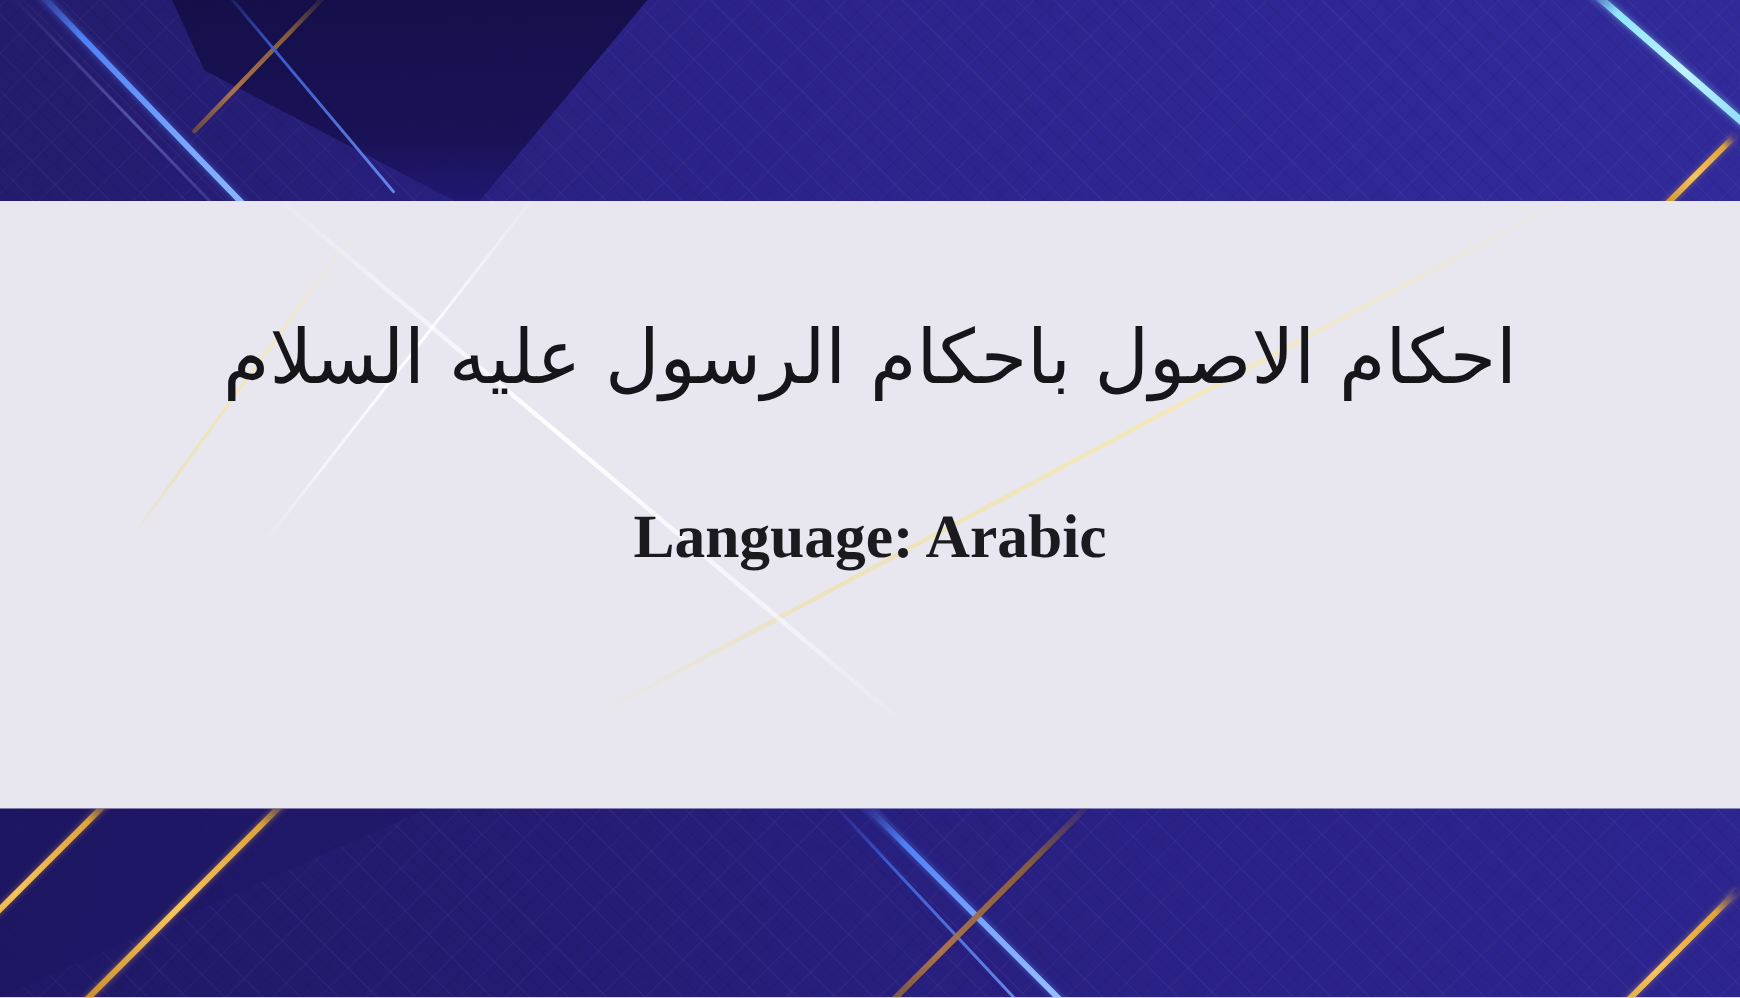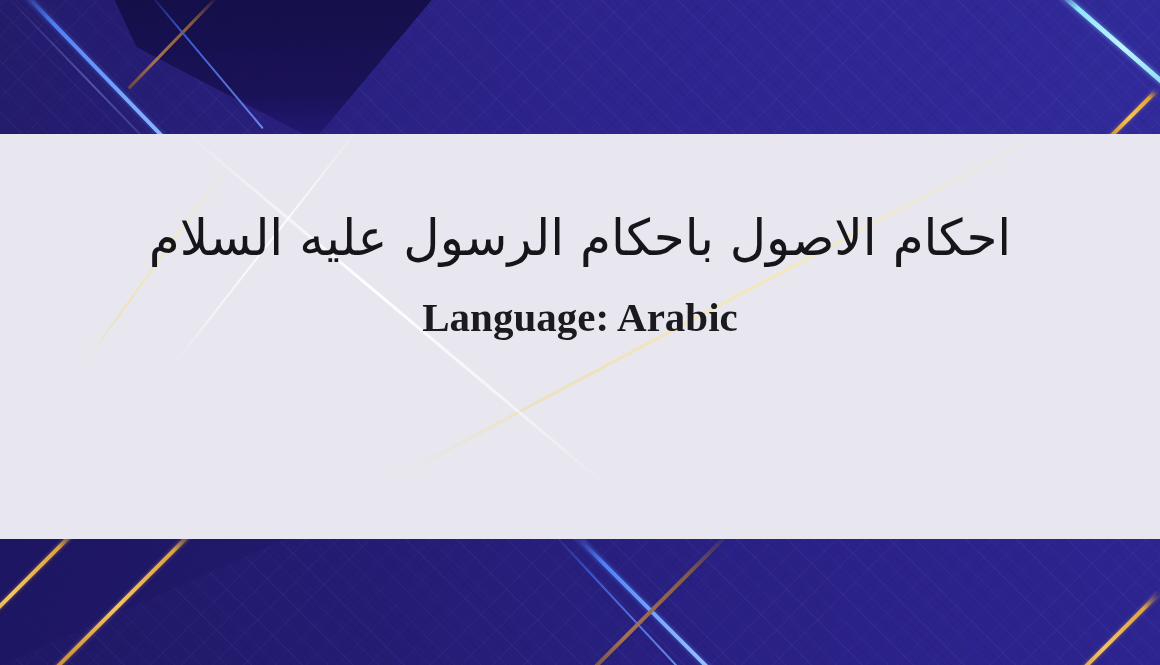--- a/index.html
+++ b/index.html
@@ -141,21 +141,21 @@
     margin-top: 76px;
     font-family: "DejaVu Sans", "Liberation Sans", sans-serif;
     font-size: 50px;
     line-height: 1.15;
     color: #16161a;
     letter-spacing: 0px;
     white-space: nowrap;
     text-align: center;
   }
   .meta {
-    margin-top: 22px;
+    margin-top: 62px;
     text-align: right;
   }
   .meta-line {
     font-family: "Liberation Serif", "DejaVu Serif", serif;
     font-weight: bold;
     font-size: 41px;
     line-height: 1.33;
     color: #1a1a1f;
     white-space: nowrap;
   }

